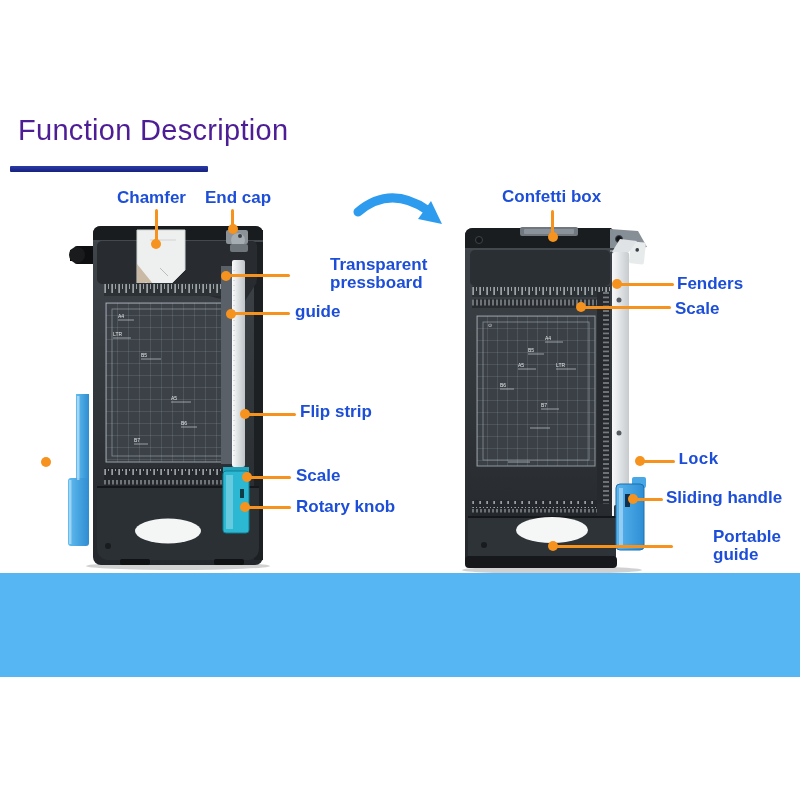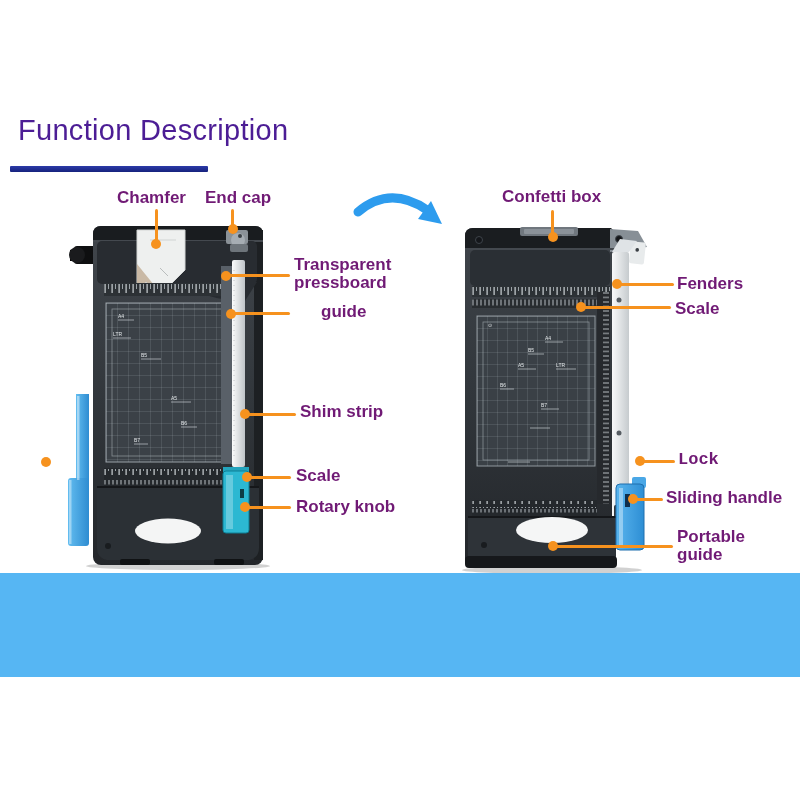--- a/index.html
+++ b/index.html
@@ -10,29 +10,29 @@
   .title{
     position:absolute;left:18px;top:114px;
     font-size:29px;color:#4c1d95;letter-spacing:.3px;font-weight:500;
   }
   .underline{
     position:absolute;left:10px;top:166px;width:198px;height:6px;
     background:linear-gradient(#2b3aa8,#16227d);border-radius:1px;
   }
   .callout{
     position:absolute;font-weight:700;font-size:17px;line-height:18px;
-    color:#701a75;white-space:nowrap;
+    color:#1d4ed8;white-space:nowrap;
   }
-  .callout.wrap{white-space:normal;}
+  .callout.wrap{white-space:normal;margin-left:36px;}
   .ln{position:absolute;background:#F6921E;border-radius:2px;}
   .dot{position:absolute;width:10px;height:10px;border-radius:50%;background:#F6921E;}
   .co-chamfer{left:117px;top:189px;}
   .co-endcap{left:205px;top:189px;}
   .co-pressboard{left:294px;top:256px;width:120px;}
-  .co-guide{left:295px;top:303px;margin-left:26px;}
+  .co-guide{left:295px;top:303px;}
   .co-shim{left:300px;top:403px;}
   .co-flip{left:296px;top:467px;}
   .co-rotary{left:296px;top:498px;}
   .co-confetti{left:502px;top:188px;}
   .co-fenders{left:677px;top:275px;text-align:center;}
   .co-scale{left:675px;top:300px;}
   .co-lock{left:678px;top:451px;font-family:Liberation Mono, monospace;}
   .co-sliding{left:666px;top:489px;}
   .co-portable{left:677px;top:528px;width:98px;}
   .ln-chamfer{left:155px;top:209px;width:3px;height:33px;}
@@ -304,21 +304,21 @@
 
 <svg class="arrow-swoosh" viewBox="0 0 100 55">
   <path d="M8,29 Q40,2 77,27" fill="none" stroke="#2D9CEE" stroke-width="9" stroke-linecap="round"></path>
   <polygon points="92,41 68,36 81,18" fill="#2D9CEE"></polygon>
 </svg>
 
 <div class="callout co-chamfer">Chamfer</div>
 <div class="callout co-endcap">End cap</div>
 <div class="callout wrap co-pressboard">Transparent pressboard</div>
 <div class="callout co-guide">guide</div>
-<div class="callout co-shim">Shim strip</div>
+<div class="callout co-shim">Flip strip</div>
 <div class="callout co-flip">Scale</div>
 <div class="callout co-rotary">Rotary knob</div>
 <div class="callout co-confetti">Confetti box</div>
 <div class="callout co-fenders">Fenders</div>
 <div class="callout co-scale">Scale</div>
 <div class="callout co-lock">Lock</div>
 <div class="callout co-sliding">Sliding handle</div>
 <div class="callout wrap co-portable">Portable guide</div>
 
 <div class="ln ln-chamfer"></div>

